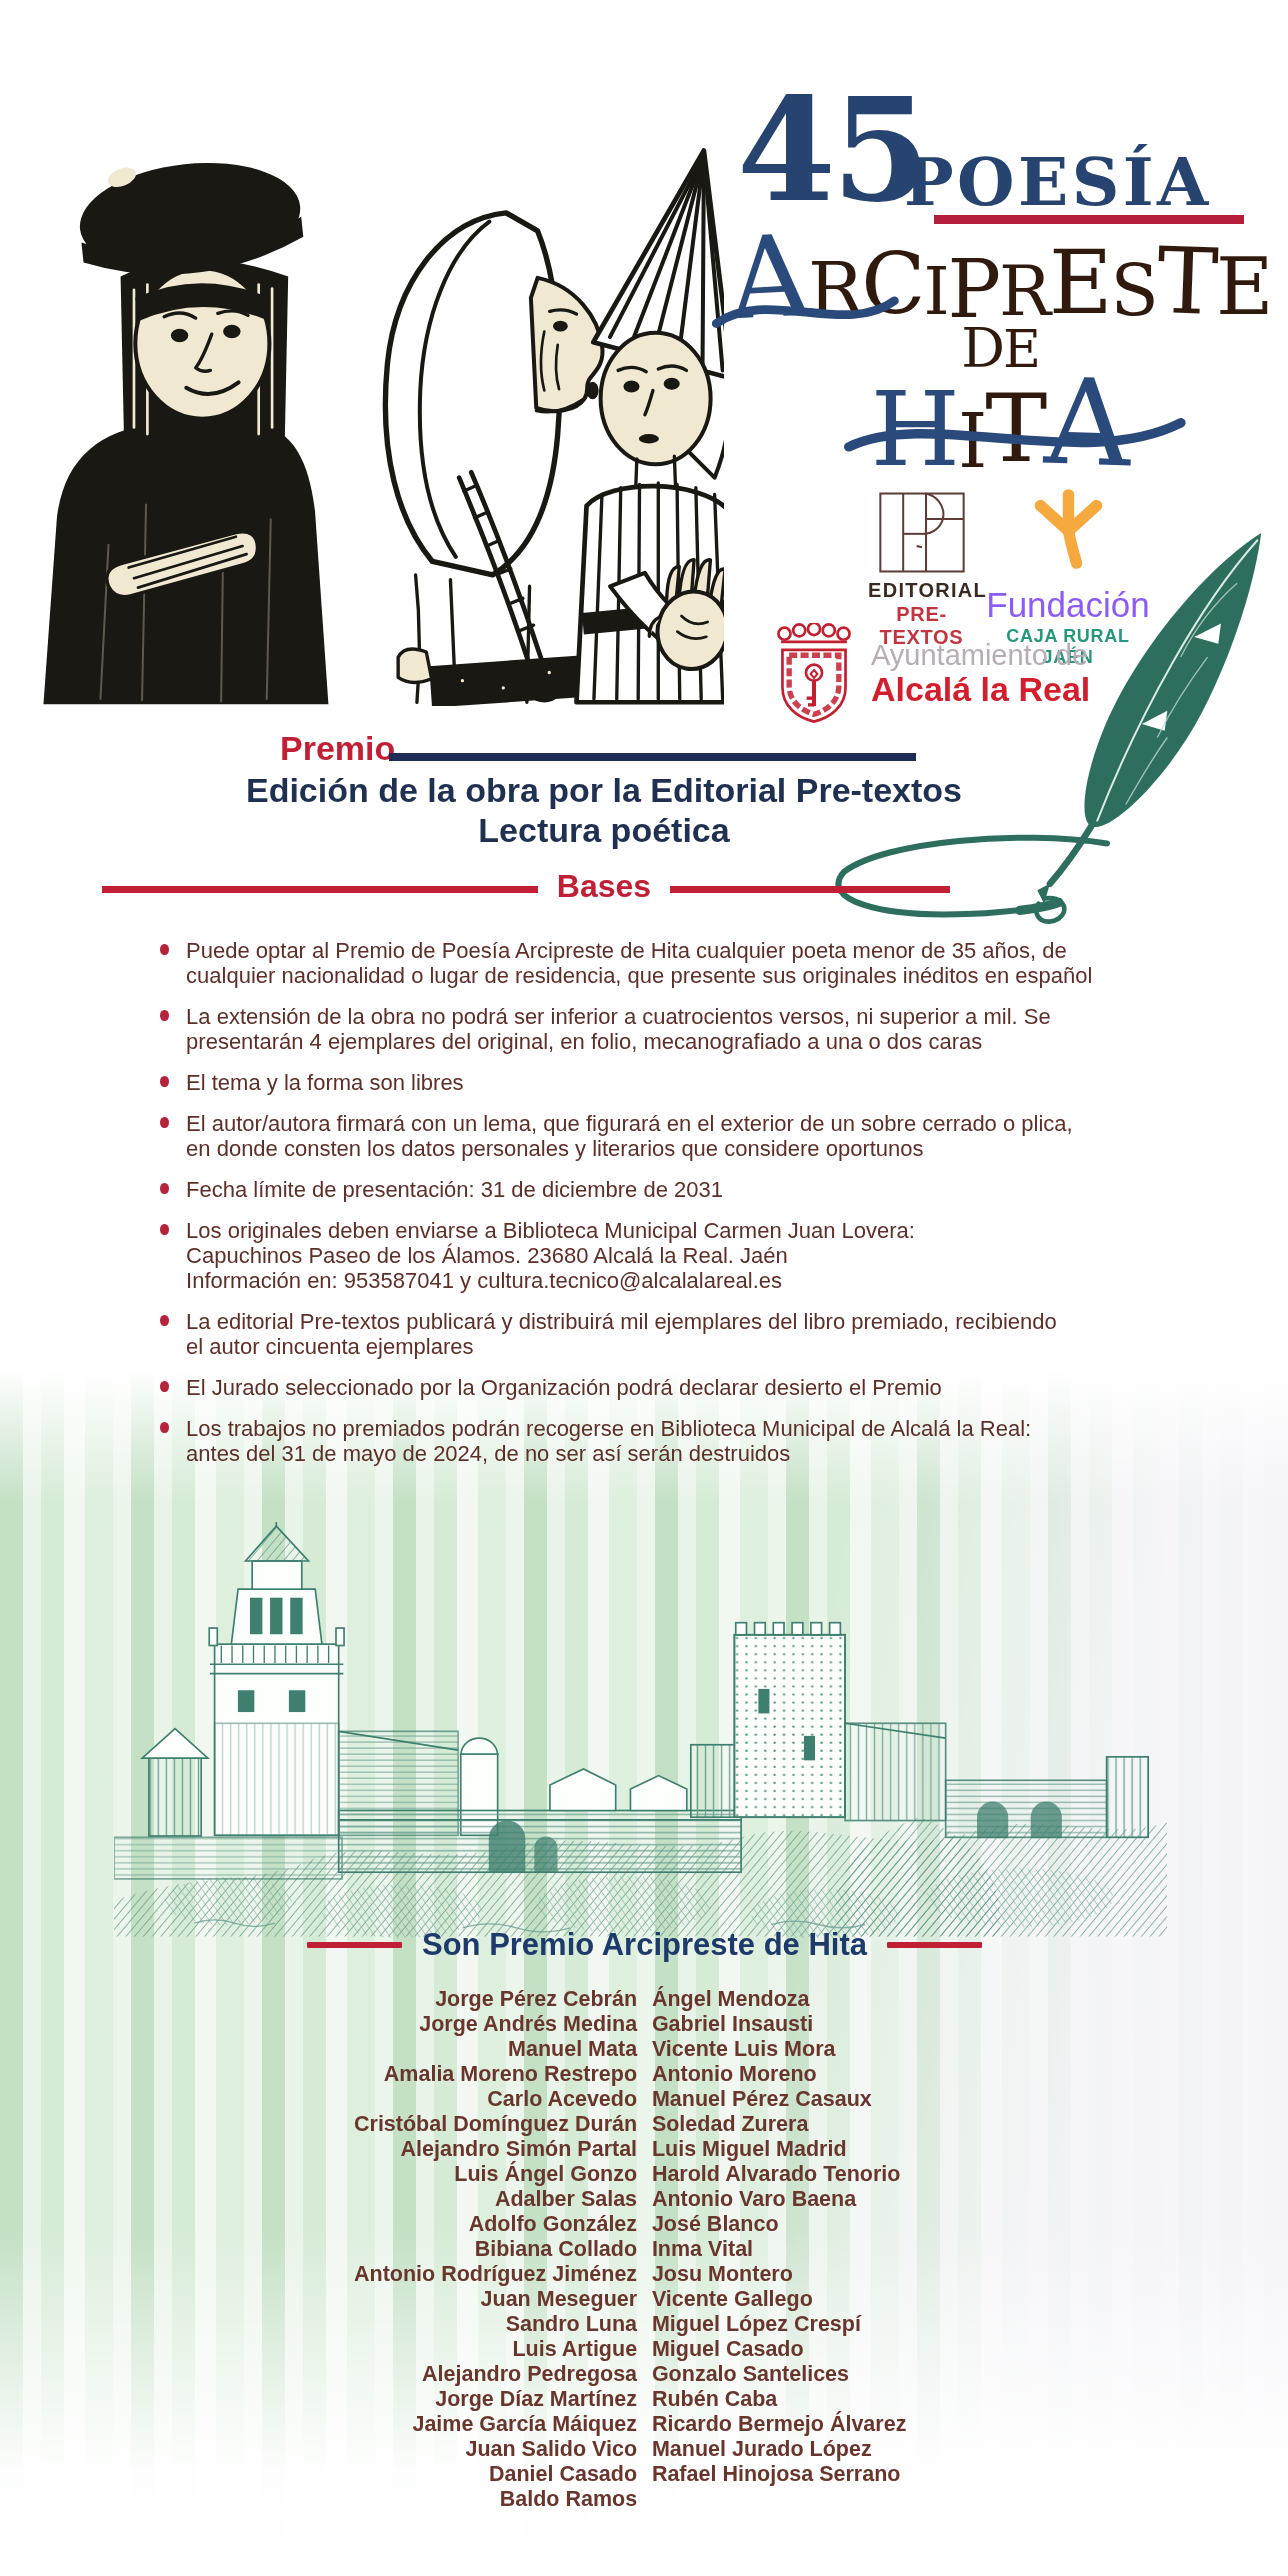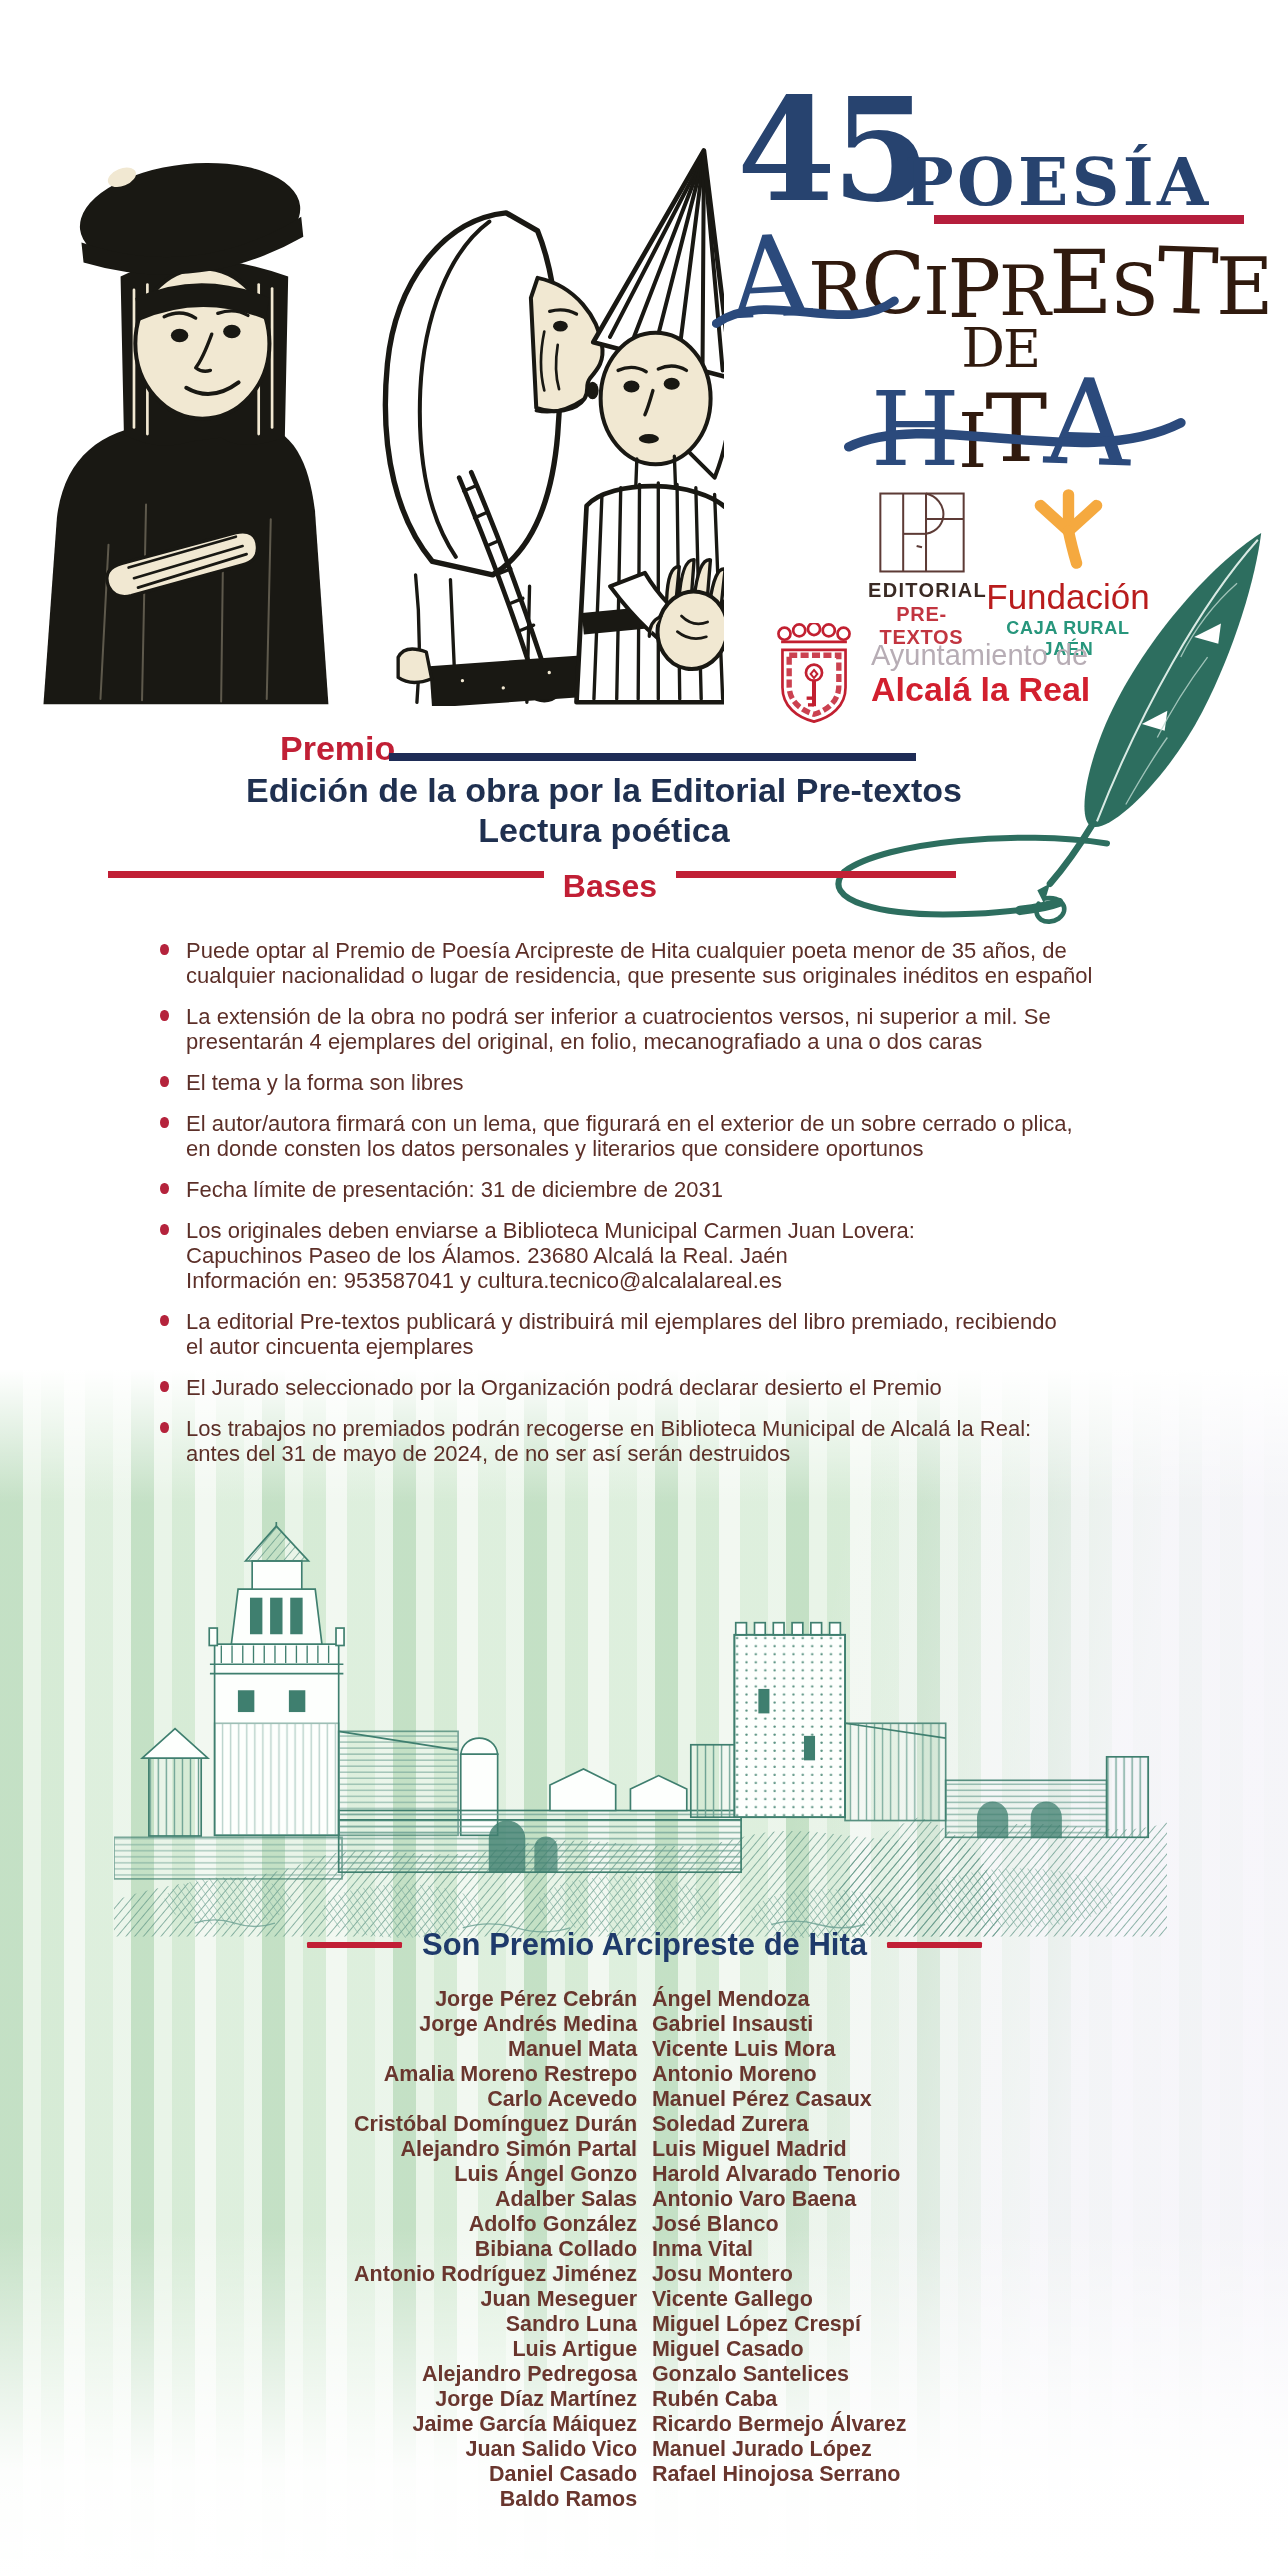--- a/index.html
+++ b/index.html
@@ -38,33 +38,33 @@
   .hita .cal-l:nth-child(2){font-size:.8em;}
   .hita .cal-l:nth-child(3){font-size:1em;transform:translateY(-5.4px);}
   .hita .cal-l:nth-child(4){color:#2b4a7c;font-size:1.28em;transform:rotate(2deg);}
   .swash{position:absolute;pointer-events:none;}
 
   
   .editorial-logo{position:absolute;left:868px;top:492px;width:107px;text-align:center;}
   .editorial-line1{font-size:20px;font-weight:bold;letter-spacing:1.3px;color:#3a2a24;margin-top:4px;}
   .editorial-line2{font-size:20px;font-weight:bold;letter-spacing:0.7px;color:#c23540;margin-top:1.3px;}
   .fundacion-logo{position:absolute;left:981px;top:488px;width:174px;text-align:center;}
-  .fundacion-line1{font-size:35px;color:#b91c1c;margin-top:5px;}
+  .fundacion-line1{font-size:35px;color:#8b5cf6;margin-top:13px;}
   .fundacion-line2{font-size:18px;font-weight:bold;letter-spacing:0.7px;color:#27967c;margin-top:1.3px;}
   .ayto-block{position:absolute;left:773px;top:623px;display:flex;align-items:center;}
   .ayto-text{margin-left:16px;}
   .ayto-line1{font-size:29px;color:#b7adb5;line-height:1.05;}
   .ayto-line2{font-size:34px;font-weight:bold;color:#d21f2e;line-height:1.1;}
 
   
   .premio-heading{position:absolute;left:280px;top:729px;font-size:34px;font-weight:bold;color:#c11f35;}
   .premio-rule{position:absolute;left:389px;top:753px;width:527px;height:8px;background:#1e2c56;}
   .premio-lines{position:absolute;left:188px;top:770px;width:832px;text-align:center;
     font-size:34px;font-weight:bold;color:#1f3050;line-height:40px;}
-  .bases-row{position:absolute;left:108px;top:871px;width:848px;display:flex;align-items:flex-start;}
+  .bases-row{position:absolute;left:102px;top:871px;width:848px;display:flex;align-items:center;}
   .bases-rule{height:7.4px;background:#c11f35;}
   .bases-rule.left{width:436px;}
   .bases-rule.right{width:280px;}
   .bases-heading{font-size:32px;font-weight:bold;color:#c11f35;padding:0 19px;transform:translateY(-2.7px);}
 
   .bases-list{position:absolute;left:160px;top:938px;width:1006px;}
   .bullet-item{display:flex;margin-bottom:16px;}
   .dot{flex:0 0 auto;width:8.7px;height:11.4px;border-radius:50%;background:#b5233c;margin:6px 17.4px 0 0;}
   .bullet-text{font-size:22px;line-height:25px;color:#5c2f28;}
   .bullet-text div{white-space:nowrap;}

